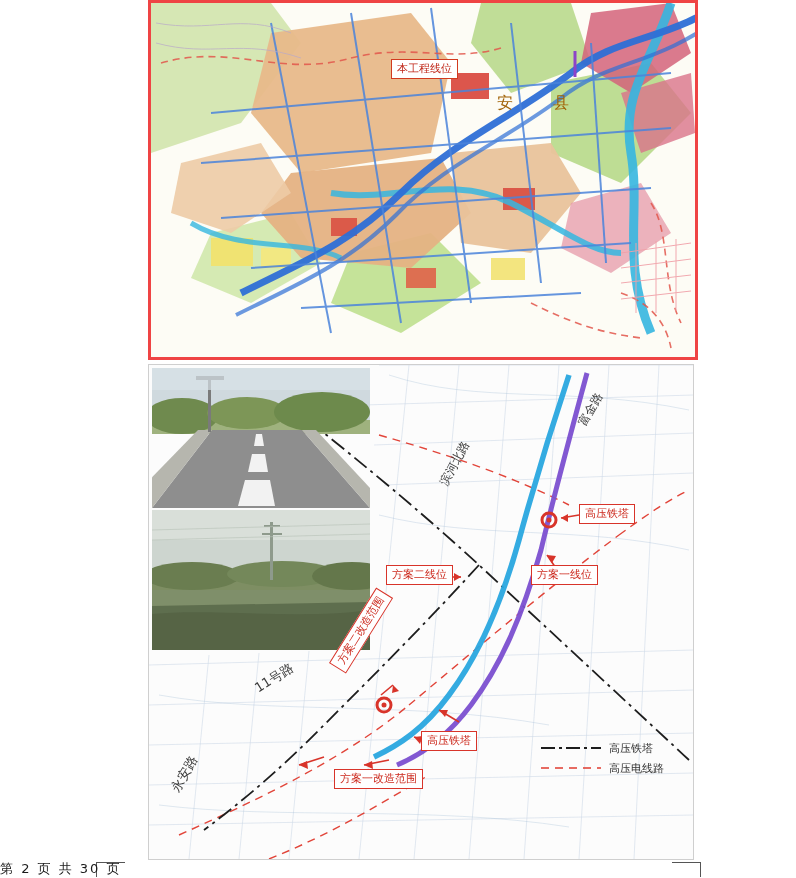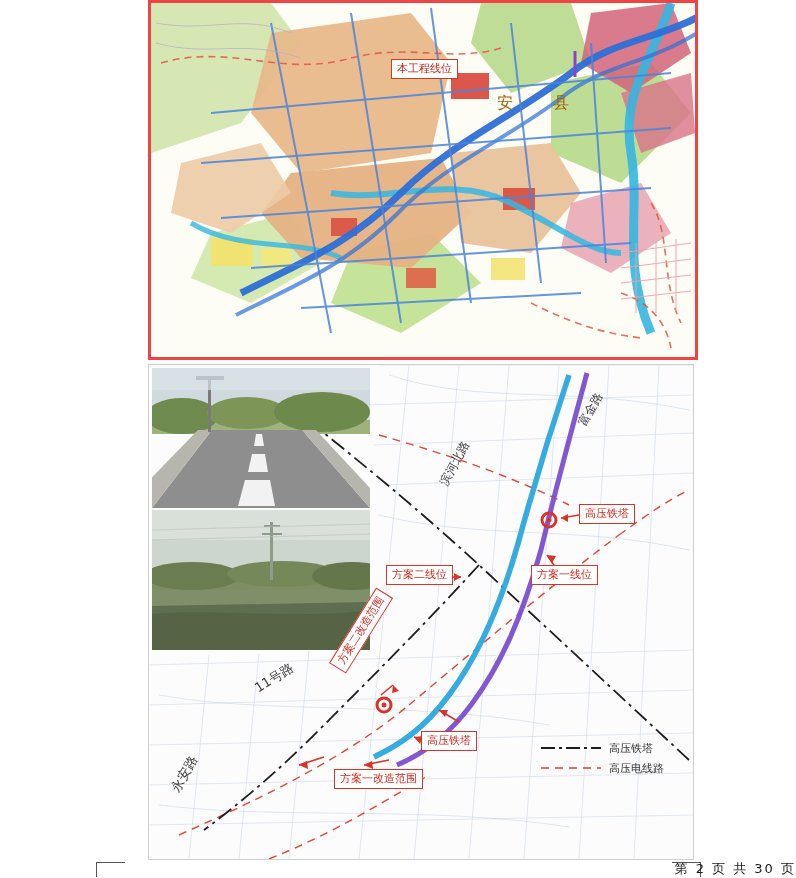--- a/index.html
+++ b/index.html
@@ -103,21 +103,21 @@
     white-space: nowrap;
     font-family: "DejaVu Sans", "Liberation Sans", sans-serif;
   }
 
   
   .footer {
     position: absolute;
     left: 0;
     top: 860px;
     width: 796px;
-    text-align: right;
+    text-align: left;
     font-size: 13px;
     color: #1a1a1a;
     font-family: "DejaVu Sans", "Liberation Sans", sans-serif;
     letter-spacing: 2px;
   }
   .crop-mark {
     position: absolute;
     width: 28px;
     height: 14px;
     border-left: 1px solid #555;

